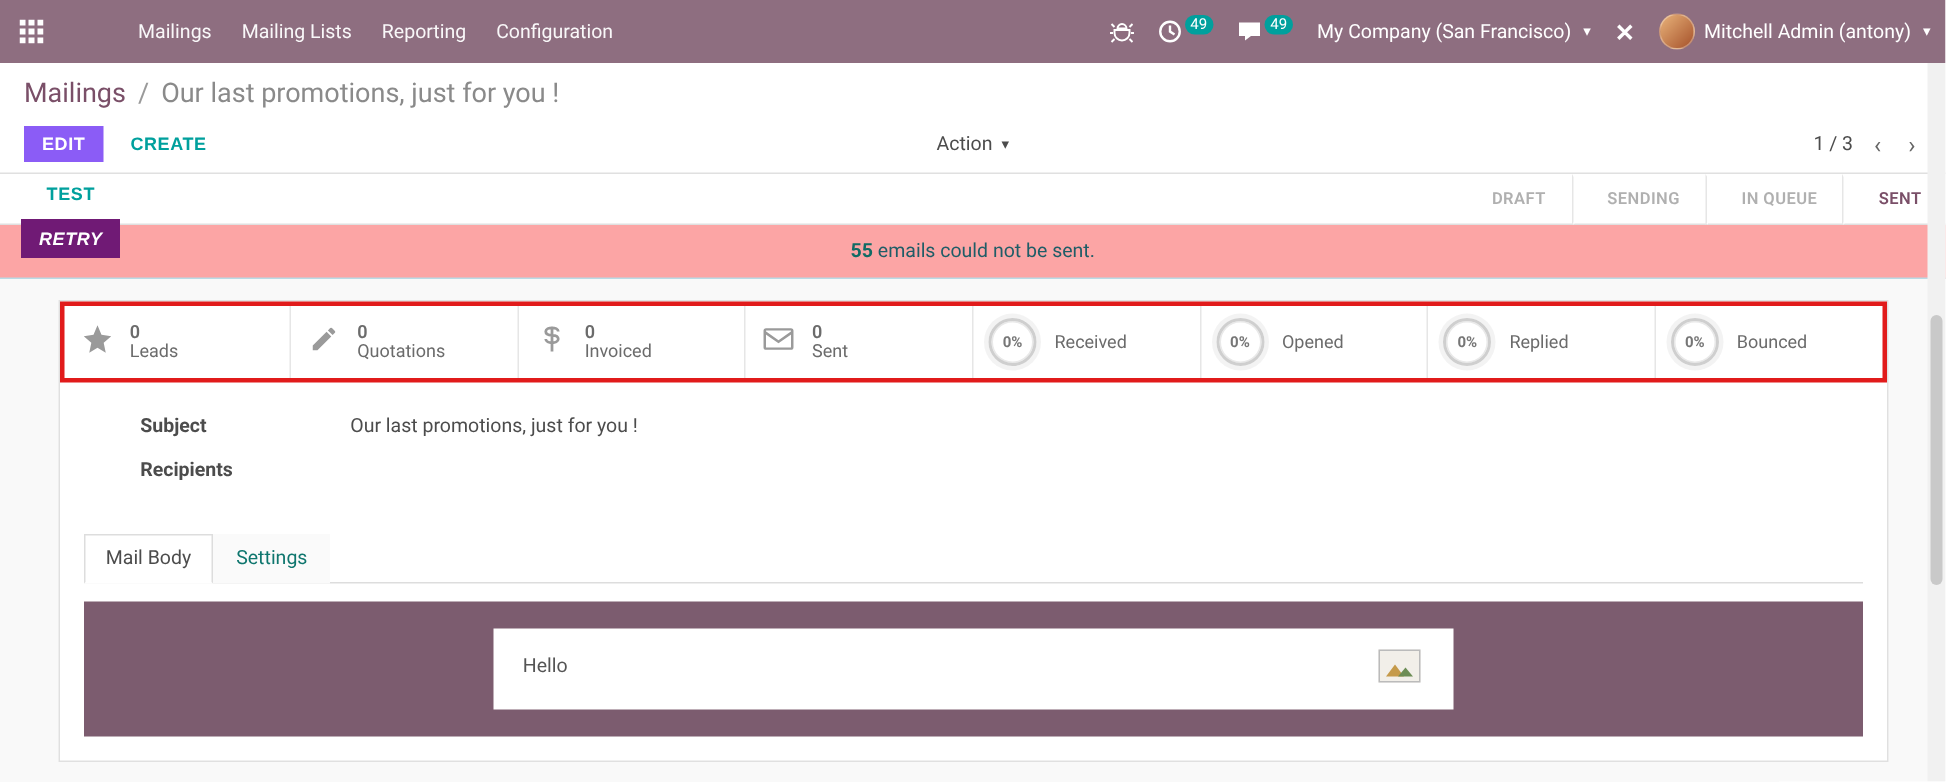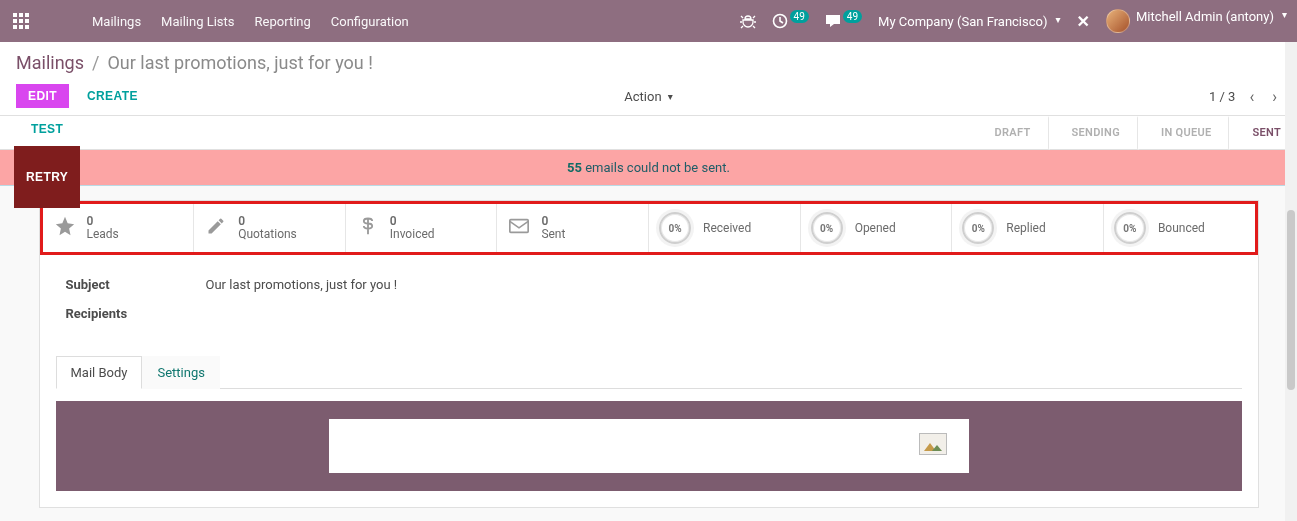--- a/index.html
+++ b/index.html
@@ -31,37 +31,37 @@
     font-size: 18px; font-weight: 400; padding: 0 14px 0 6px;
   }
   .mainmenu { display:flex; gap: 20px; margin-left: 50px; }
   .mainmenu a { color: rgba(255,255,255,0.95); font-size: 13px; cursor:pointer; }
   .nav-right { margin-left:auto; display:flex; align-items:center; gap: 16px; }
   .nav-icon { position:relative; display:flex; align-items:center; cursor:pointer; }
   .badge {
     background:#00a09d; color:#fff; border-radius: 8px; font-size:10px;
     padding: 1px 4px; margin-left: 2px; position:relative; top:-5px;
   }
-  .company { display:flex; gap:6px; cursor:pointer; font-size:13px;}
+  .company { display:flex; align-items:center; gap:6px; cursor:pointer; font-size:13px;}
   .avatar { width:24px; height:24px; border-radius:50%; background:linear-gradient(135deg,#e8b27a,#a5512a); border:1px solid rgba(255,255,255,.3);}
   .caret { font-size: 10px; margin-left:2px; }
 
   
   .controlbar {
     background:#fff;
     border-bottom:1px solid #e0e0e0;
     padding: 10px 16px 6px 16px;
   }
   .breadcrumb { font-size: 18px; color:#7a4f68; display:flex; align-items:center; gap:8px; margin-bottom:10px;}
   .breadcrumb .bc-root { color:#7a4f68; cursor:pointer; }
   .breadcrumb .sep { color:#9a9a9a; }
   .breadcrumb .bc-cur { color:#8a8a8a; }
   .cb-row2 { display:flex; align-items:center; }
   .btn-edit {
-    background:#d946ef; color:#fff; border:none; padding:5px 12px; font-size:12px; font-weight:600;
+    background:#8b5cf6; color:#fff; border:none; padding:5px 12px; font-size:12px; font-weight:600;
     letter-spacing:.4px; cursor:pointer;
   }
   .btn-create {
     background:transparent; color:#00a09d; border:none; padding:5px 10px; font-size:12px; font-weight:600;
     letter-spacing:.4px; margin-left:8px; cursor:pointer;
   }
   .action-dd { margin-left:auto; margin-right:auto; display:flex; align-items:center; gap:4px; font-size:13px; color:#4c4c4c; cursor:pointer; position:absolute; left:50%; transform:translateX(-50%);}
   .pager { margin-left:auto; display:flex; align-items:center; gap:10px; color:#4c4c4c;}
   .pager .arrow { font-size:16px; color:#666; cursor:pointer; padding:0 4px;}
   .cb-row2 { position:relative; height:26px;}
@@ -69,21 +69,21 @@
   
   .stagesbar {
     background:#fff;
     border-bottom:1px solid #e0e0e0;
     display:flex;
     align-items:stretch;
     height:34px;
   }
   .status-buttons { display:flex; align-items:center; padding-left:14px; gap:4px;flex-direction:column;}
   .btn-test { color:#00a09d; background:transparent; border:none; font-weight:600; font-size:12px; letter-spacing:.4px; padding:6px 10px; cursor:pointer;}
-  .btn-retry { color:#fff; background:#7f1d1d; border:none; font-weight:600; font-size:12px; letter-spacing:.4px; padding:24px 12px; cursor:pointer;}
+  .btn-retry { color:#fff; background:#701a75; border:none; font-weight:600; font-size:12px; letter-spacing:.4px; padding:6px 12px; cursor:pointer;font-style:italic;}
   .stages { margin-left:auto; display:flex; height:100%; }
   .stage {
     position:relative;
     padding: 0 16px 0 24px;
     display:flex; align-items:center;
     font-size:11px; font-weight:600; letter-spacing:.3px;
     color:#b0b0b0;
     border-left: 1px solid transparent;
   }
   .stage::before, .stage::after {
@@ -151,21 +151,21 @@
   }
   .statbtn.pct .lbl { font-size:12px; color:#6b6b6b;}
   .statbtn:last-child { border-right:none;}
   .statrow { }
   
   .statrow .statbtn { flex:1; }
 
   
   .formarea { padding: 22px 26px 10px 26px; }
   .frow { display:flex; margin-bottom:14px; }
-  .flabel { width:140px; font-weight:700; color:#4c4c4c; font-size:13px;}
+  .flabel { width:140px; font-weight:700; color:#4c4c4c; font-size:13px;margin-left:28px;}
   .fval { font-size:13px; color:#4c4c4c; }
   .fval .match b { font-weight:700;}
   .rec-link { color:#00a09d; font-weight:700; font-size:12px; letter-spacing:.3px; display:inline-flex; align-items:center; gap:8px; cursor:pointer; margin-top:8px; margin-left:1px;}
   .rec-link .arrow-r { color:#878787; font-size:12px;}
 
   
   .tabs { display:flex; border-bottom:1px solid #ddd; margin: 18px 16px 0 16px;}
   .tab {
     padding:8px 14px; font-size:13px; color:#0f766e; cursor:pointer;
     border:1px solid transparent; border-bottom:none; position:relative; top:1px;
@@ -385,18 +385,19 @@
       </div>
     </div>
 
     <div class="tabs">
       <div class="tab active">Mail Body</div>
       <div class="tab">Settings</div>
     </div>
 
     <div class="mailbody-area">
       <div class="mailbody-inner">
+        <div class="hello">Hello</div>
         <div class="img-ph"></div>
       </div>
     </div>
 
   </div>
 </div>
 
 </body></html>

